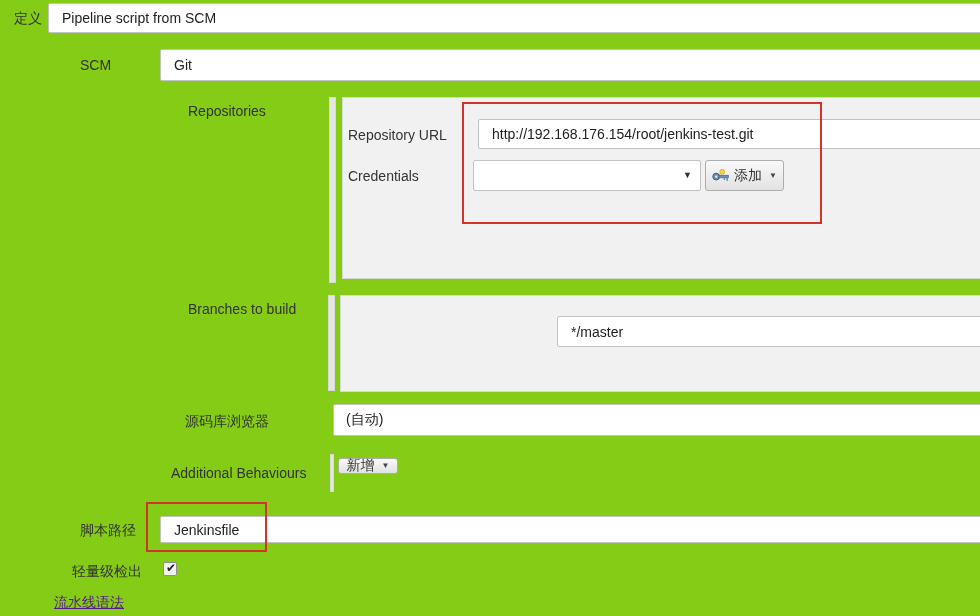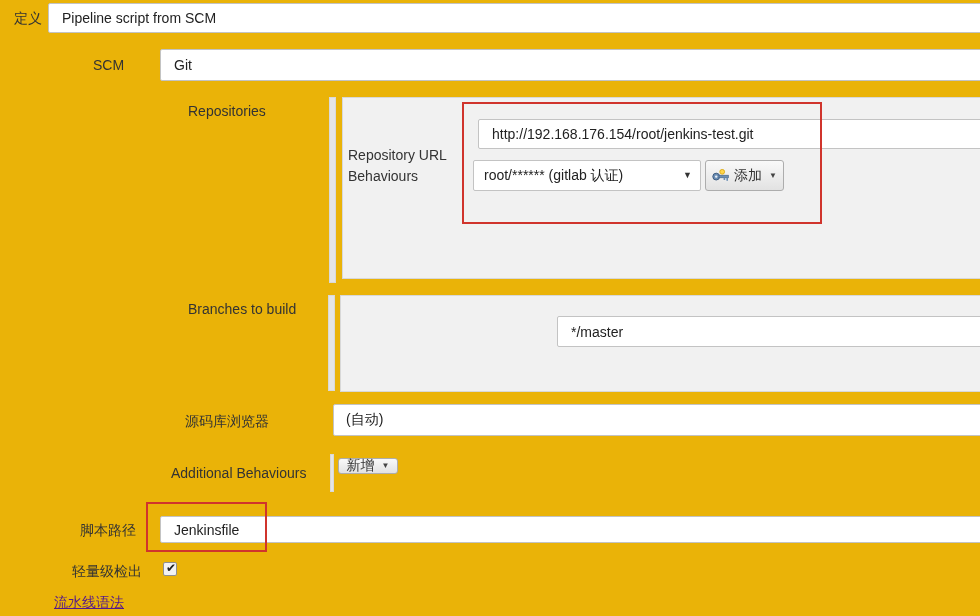--- a/index.html
+++ b/index.html
@@ -1,21 +1,21 @@
 <!DOCTYPE html>
 <html><head>
 <meta charset="utf-8">
 <style>
   * { margin: 0; padding: 0; box-sizing: border-box; }
   html,body { background:#fff; }
   #screen {
     position: relative;
     width: 980px; height: 616px;
     overflow: hidden;
-    background: #eab308;
+    background: #84cc16;
     font-family: "Liberation Sans", "DejaVu Sans", sans-serif;
     font-size: 14px;
     color: #333;
   }
   .lbl {
     position: absolute;
     font-size: 14px;
     color: #333;
     white-space: nowrap;
     line-height: 16px;
@@ -109,35 +109,34 @@
 </head>
 <body>
 
 <div id="screen">
 
   <div class="lbl" style="left:14px; top:10px;">定义</div>
   <div class="selectbox" style="left:48px; top:3px; width:934px; height:30px;">
     <span>Pipeline script from SCM</span>
   </div>
 
-  <div class="lbl" style="left:80px; top:57px;margin-left:13px;">SCM</div>
+  <div class="lbl" style="left:80px; top:57px;">SCM</div>
   <div class="selectbox" style="left:160px; top:49px; width:822px; height:32px;">
     <span>Git</span>
   </div>
 
   <div class="lbl" style="left:188px; top:103px;">Repositories</div>
   <div class="strip" style="left:329px; top:97px; width:7px; height:186px;"></div>
   <div class="panel" style="left:342px; top:97px; width:640px; height:182px;"></div>
 
-  <div class="lbl" style="left:348px; top:127px;margin-top:20px;">Repository URL</div>
+  <div class="lbl" style="left:348px; top:127px;">Repository URL</div>
   <input class="textinput" style="left: 478px; top: 119px; width: 504px; height: 30px;" value="http://192.168.176.154/root/jenkins-test.git">
 
-  <div class="lbl" style="left:348px; top:168px;">Behaviours</div>
+  <div class="lbl" style="left:348px; top:168px;">Credentials</div>
   <div class="selectbox" style="left:473px; top:160px; width:228px; height:31px; padding-left:10px;">
-    <span>root/****** (gitlab 认证)</span>
     <span class="caret">▼</span>
   </div>
   <div class="btn" style="left:705px; top:160px; width:79px; height:31px;">
     <svg class="keyicon" width="17" height="13" viewBox="0 0 17 13">
       <circle cx="4.2" cy="7.6" r="3.4" fill="#6c8fb5" stroke="#3f5d80" stroke-width="1"></circle>
       <circle cx="4.2" cy="7.6" r="1.2" fill="#e9eef4"></circle>
       <rect x="7" y="6.2" width="9.4" height="2.6" fill="#6c8fb5" stroke="#3f5d80" stroke-width="0.6"></rect>
       <rect x="11.6" y="8.6" width="1.6" height="2.4" fill="#6c8fb5"></rect>
       <rect x="14.4" y="8.6" width="1.6" height="3.2" fill="#6c8fb5"></rect>
       <circle cx="10.2" cy="2.8" r="2.4" fill="#ffd54d" stroke="#d9a400" stroke-width="0.8"></circle>

